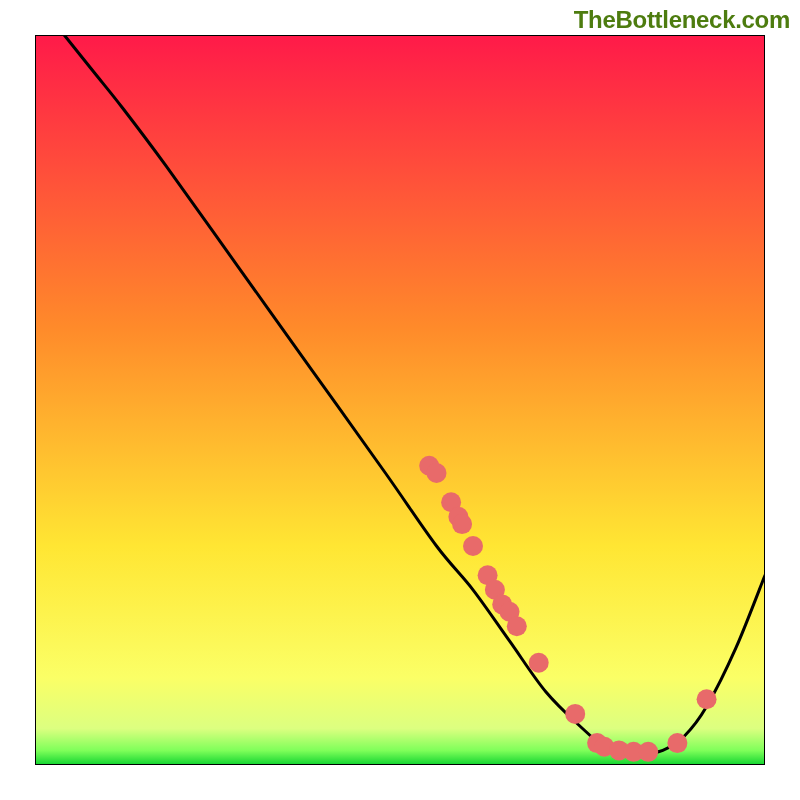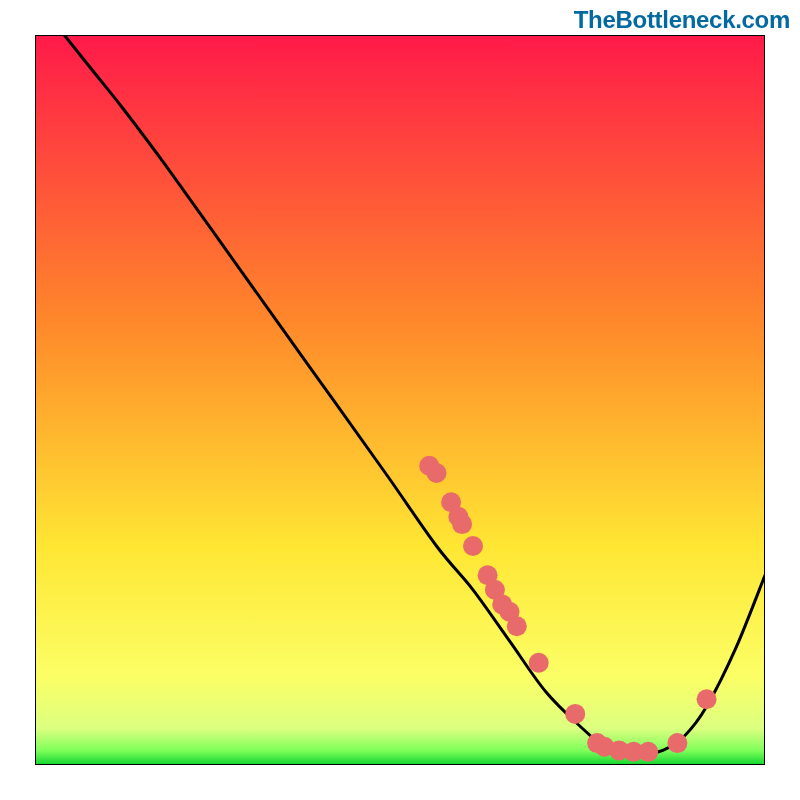--- a/index.html
+++ b/index.html
@@ -15,21 +15,21 @@
     position: relative;
     width: 800px;
     height: 800px;
   }
   .watermark {
     position: absolute;
     top: 6px;
     right: 10px;
     font-size: 24px;
     font-weight: bold;
-    color: #0369a1;
+    color: #4d7c0f;
     letter-spacing: -0.3px;
     z-index: 4;
   }
   .plot {
     position: absolute;
     left: 35px;
     top: 35px;
     width: 730px;
     height: 730px;
     box-sizing: border-box;

